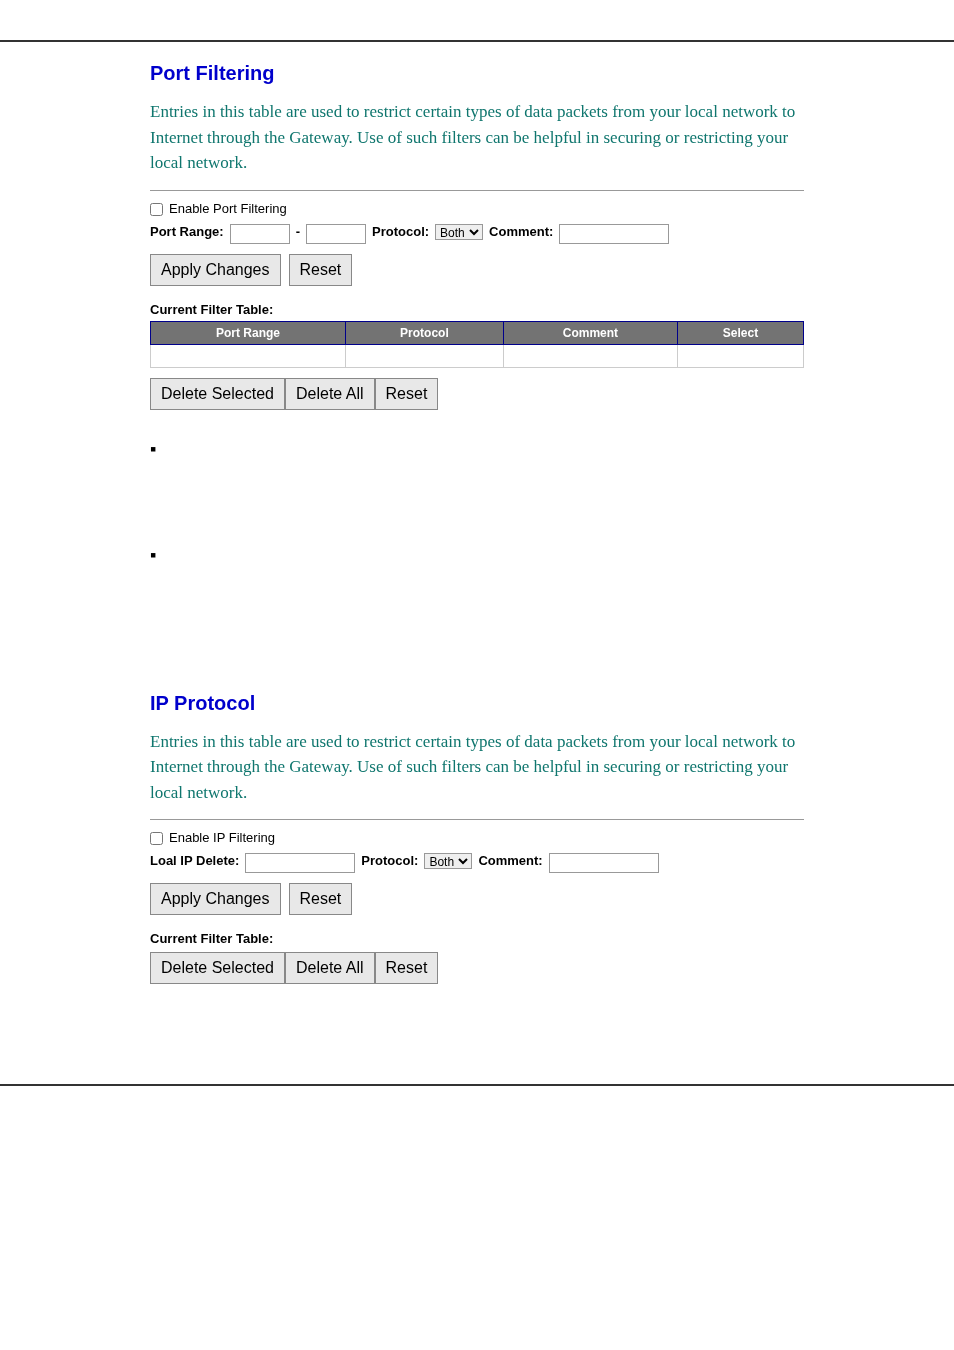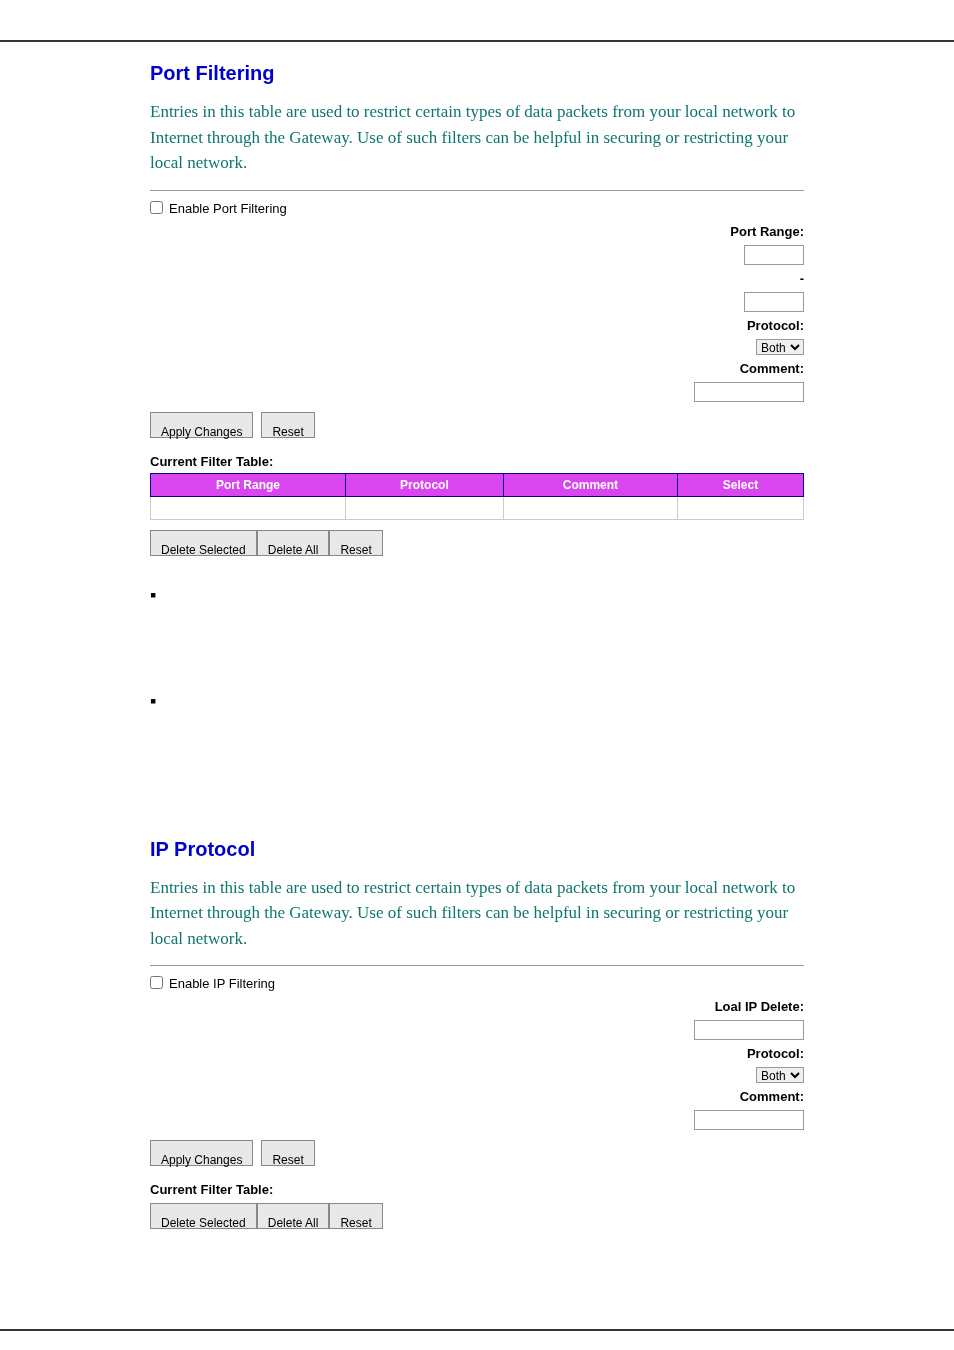--- a/index.html
+++ b/index.html
@@ -47,35 +47,34 @@
     }
     .divider {
       border-top: 1px solid #999;
       margin-bottom: 10px;
     }
     .form-section {
       margin-bottom: 10px;
     }
     .enable-row {
       display: flex;
+      align-items: flex-end;
+      gap: 6px;
+      margin-bottom: 8px;
+    }
+    .enable-row label {
+      font-size: 13px;
+      font-weight: normal;
+    }
+    .form-row {
+      display: flex;
       align-items: flex-start;
       gap: 6px;
-      margin-bottom: 8px;
-    }
-    .enable-row label {
-      font-size: 13px;
-      font-weight: normal;
-    }
-    .form-row {
-      display: flex;
-      align-items: flex-end;
-      gap: 6px;
       margin-bottom: 10px;
       flex-wrap: wrap;
-      flex-direction: column;
     }
     .form-row label {
       font-size: 13px;
       font-weight: bold;
     }
     .form-row input[type="text"] {
       height: 20px;
       border: 1px solid #999;
       padding: 1px 3px;
       font-size: 12px;
@@ -92,40 +91,40 @@
     .form-row .dash {
       font-weight: bold;
     }
     .button-row {
       display: flex;
       align-items: center;
       gap: 8px;
       margin-bottom: 16px;
     }
     .btn {
-      height: 20px;
-      padding: 12px 10px;
-      font-size: 12px;
+      height: 32px;
+      padding: 4px 10px;
+      font-size: 16px;
       border: 1px solid #888;
       background: #e8e8e8;
       cursor: pointer;
       color: #000;
     }
     .current-filter-label {
       font-size: 13px;
       font-weight: bold;
       margin-bottom: 4px;
     }
     .filter-table {
       width: 100%;
       border-collapse: collapse;
       margin-bottom: 10px;
     }
     .filter-table thead tr {
-      background: #d946ef;
+      background: #737373;
       color: #fff;
     }
     .filter-table thead th {
       padding: 4px 8px;
       font-size: 12px;
       font-weight: bold;
       text-align: center;
       border: 1px solid #00008b;
     }
     .filter-table tbody tr {

